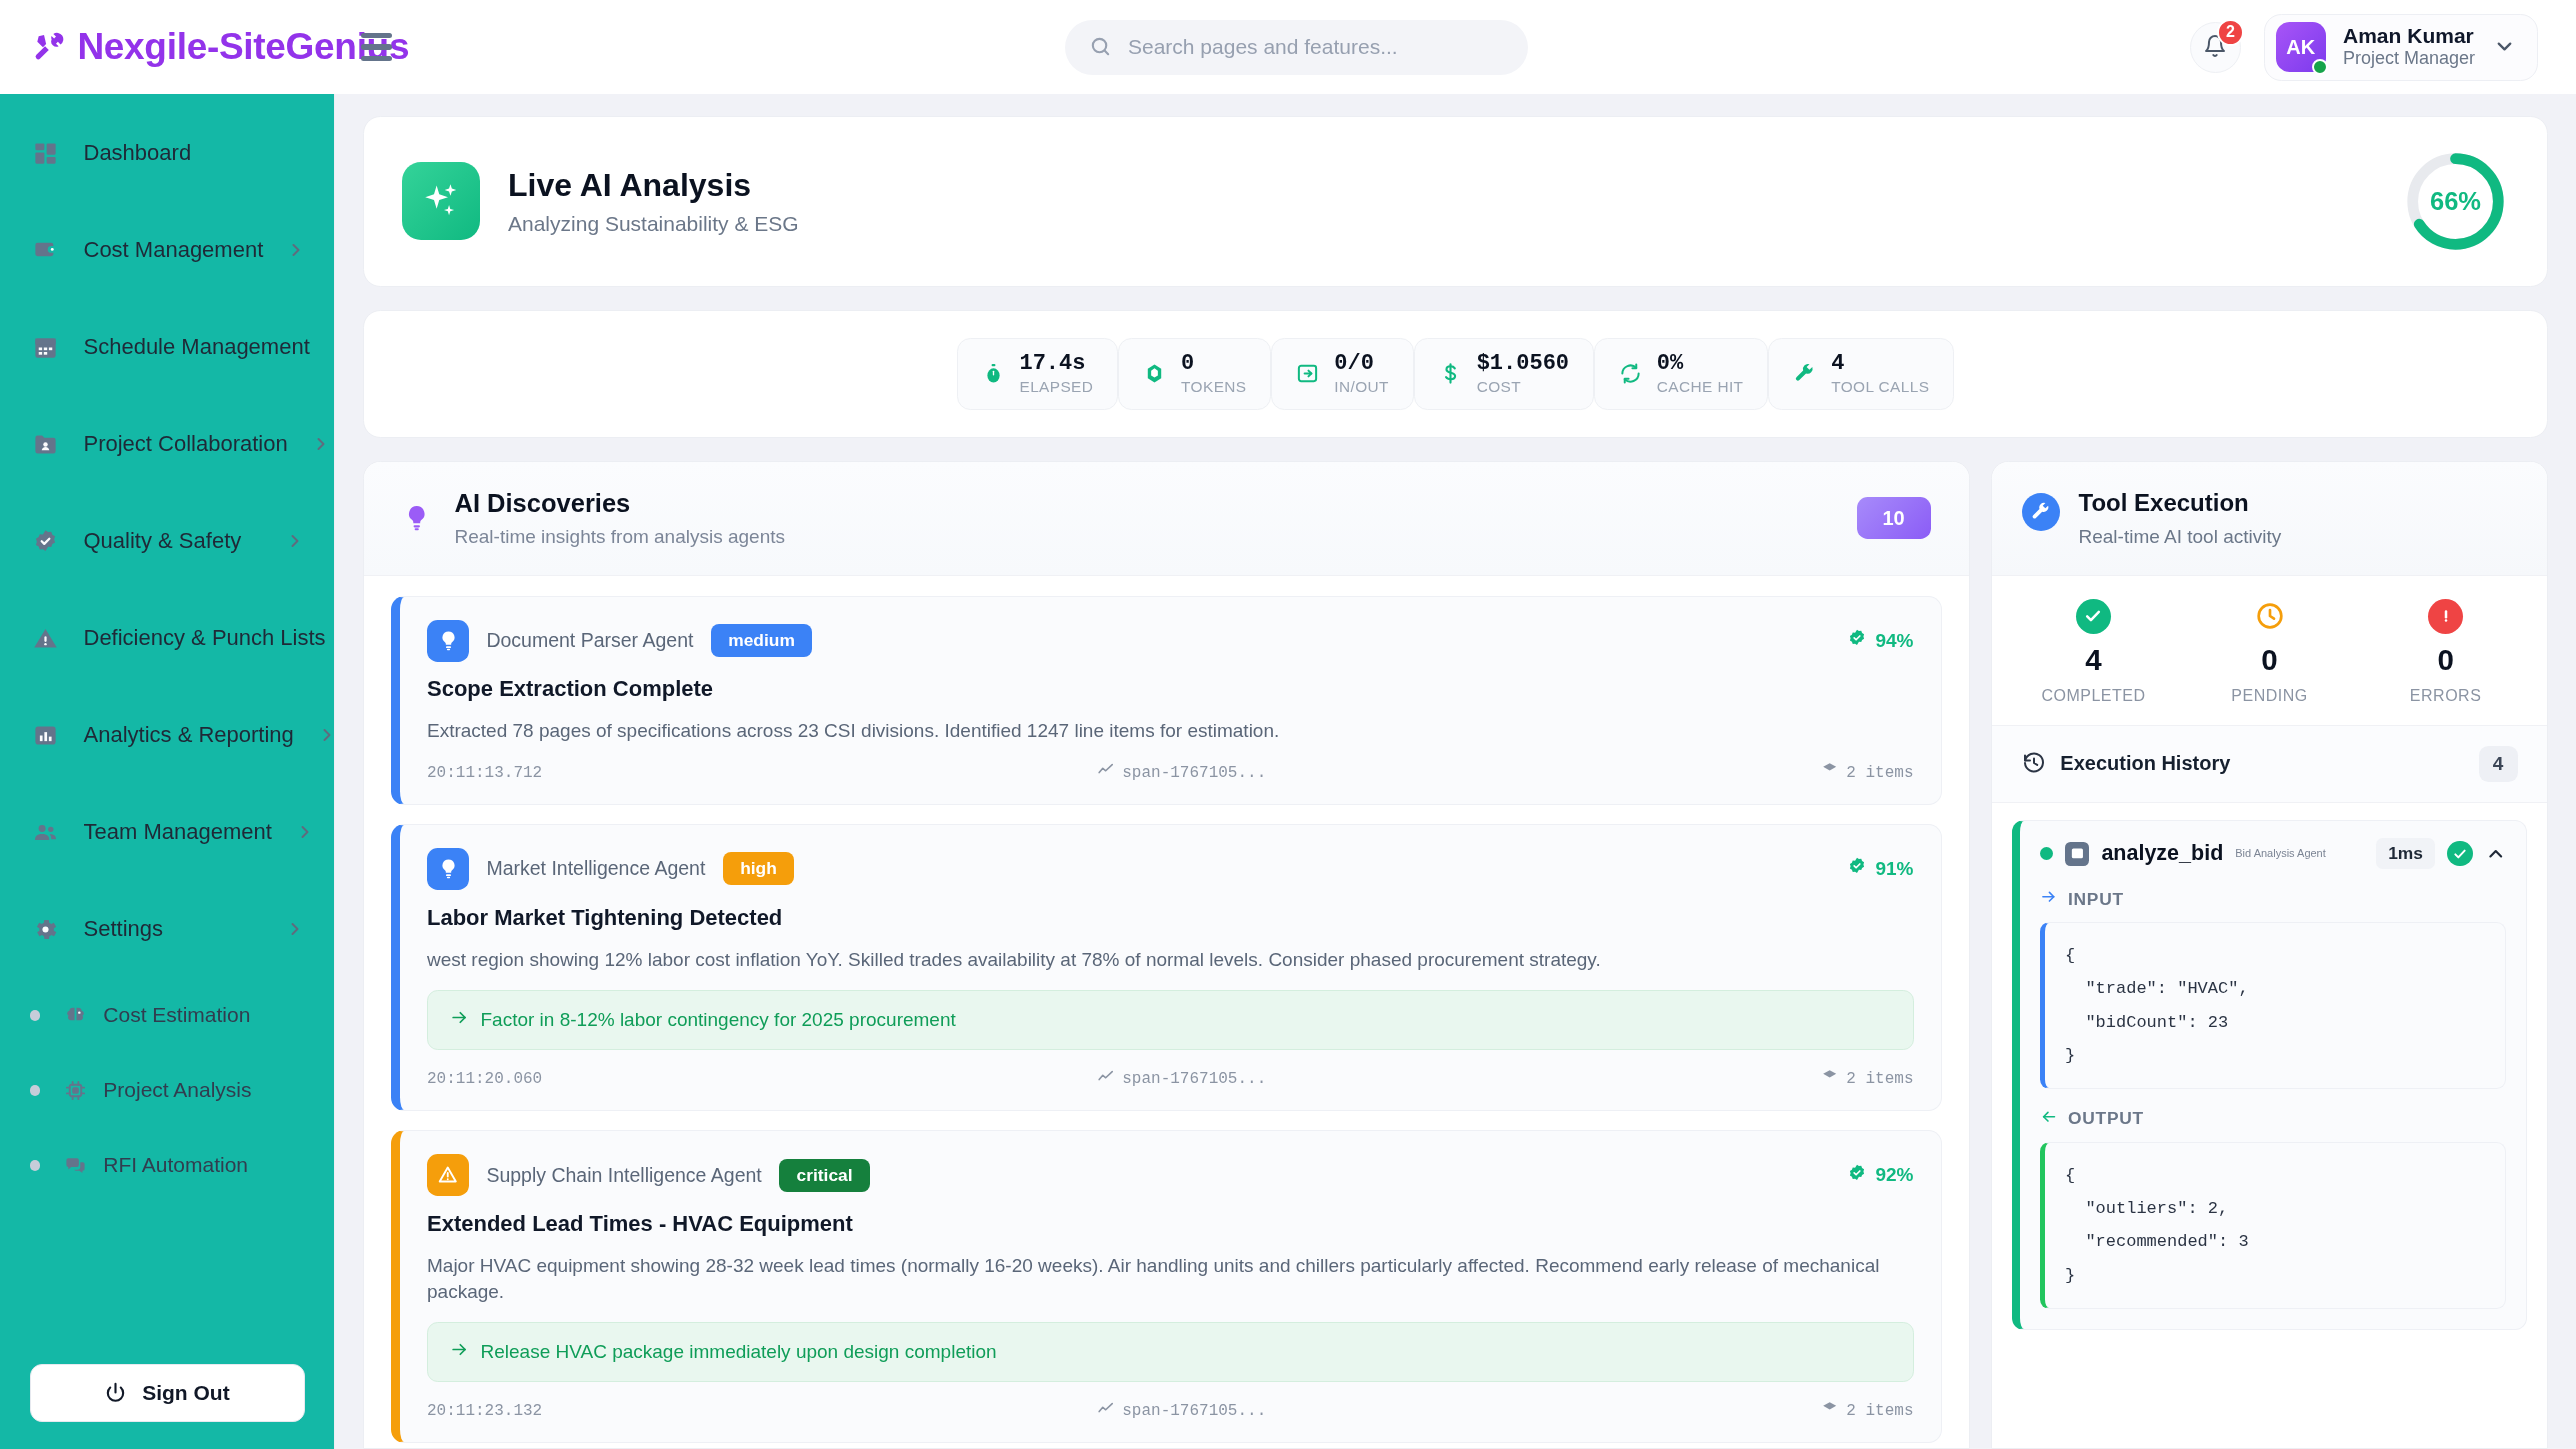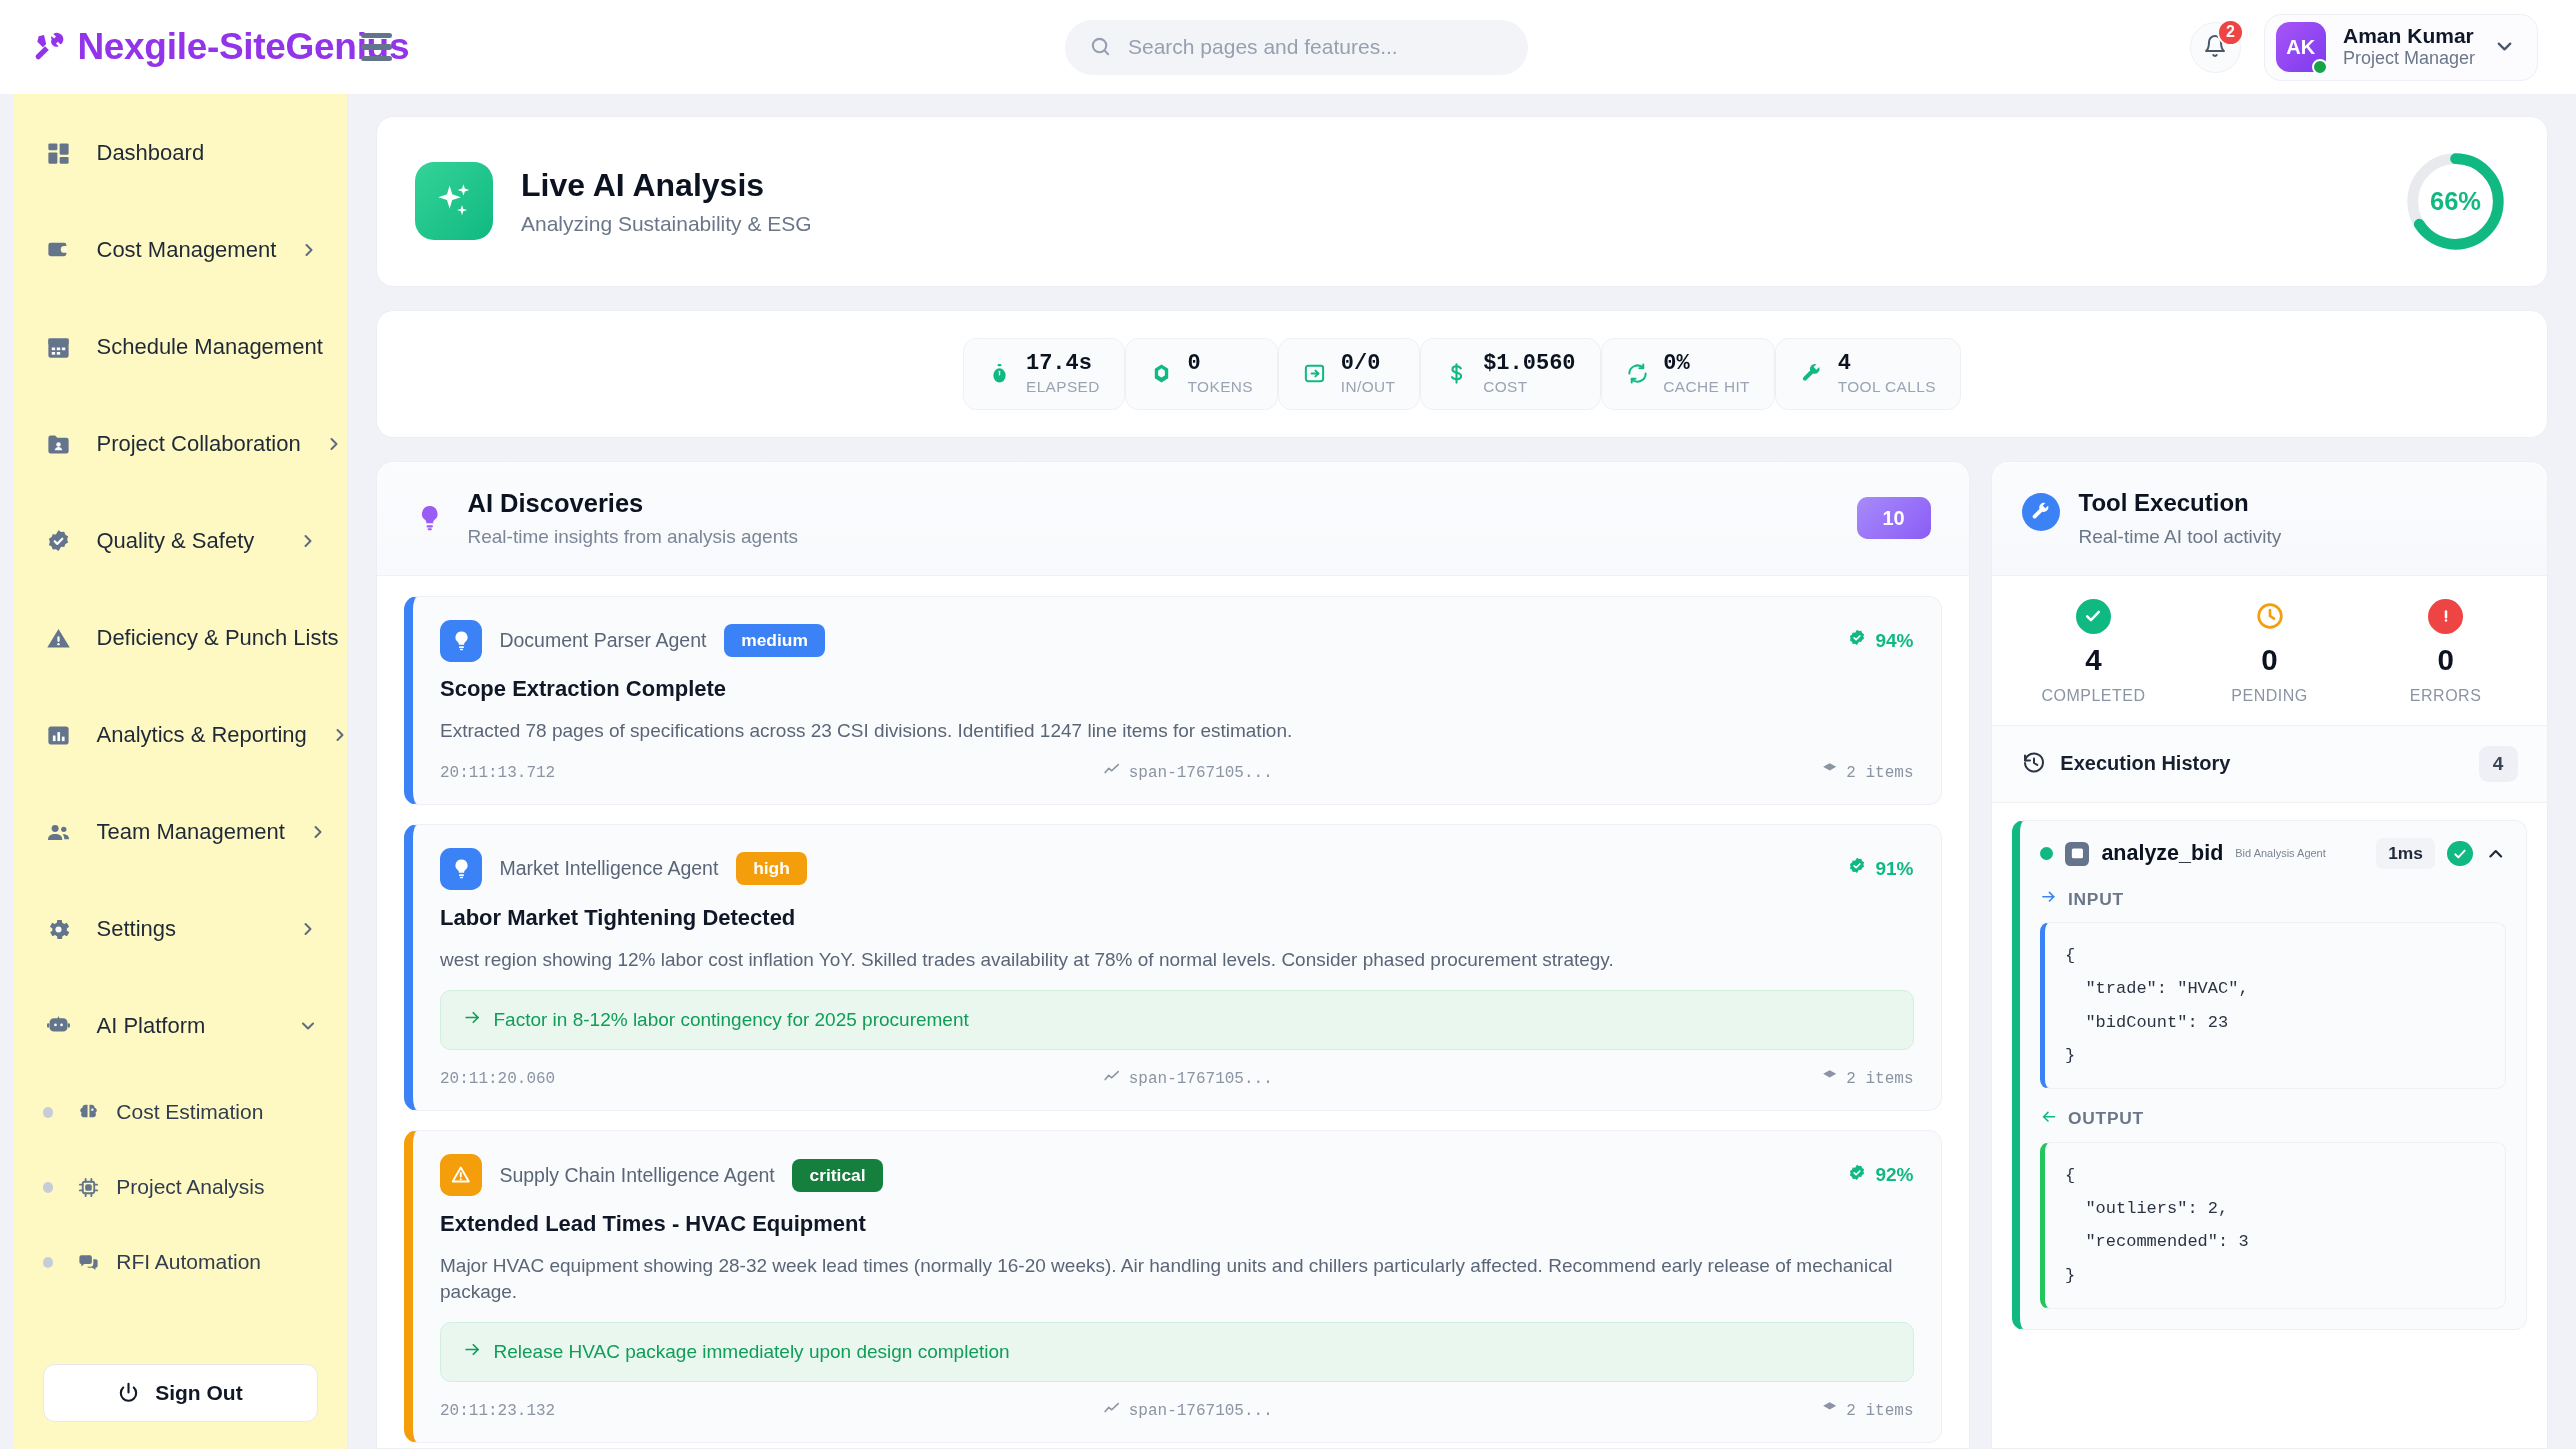--- a/index.html
+++ b/index.html
@@ -54,22 +54,22 @@
   .avatar .dot { position:absolute; right:-2.7px; bottom:-2.7px; width: 16px; height:16px; border-radius:50%;
                  background:#16a34a; border: 2.7px solid #fff; }
   .uname { font-size: 21px; font-weight: 700; color: #0f172a; line-height: 1.15; white-space: nowrap;}
   .urole { font-size: 18px; color: #6b7789; line-height: 1.2; white-space: nowrap;}
 
   
   .body { flex: 1; display: flex; min-height: 0; }
 
   
   .sidebar {
-    width: 335px; flex: 0 0 335px; background: #fef9c3; border-right: 0.7px solid #eceef3;
-    display:flex; flex-direction:column; position: relative; margin-left: 13px;
+    width: 335px; flex: 0 0 335px; background: #14b8a6; border-right: 0.7px solid #eceef3;
+    display:flex; flex-direction:column; position: relative;
   }
   .navlist { flex: 1; padding: 10.7px 0 0 0; overflow: hidden; }
   .navitem {
     display:flex; align-items:center; gap: 23px; height: 97px; padding: 0 29.5px 0 29.5px; cursor: pointer;
   }
   .navitem .ico { width: 31px; height: 31px; flex: 0 0 31px; color:#64748b; display:flex;align-items:center;justify-content:center; }
   .navitem .lbl { font-size: 22px; color:#1f2937; font-weight: 500; flex: 1; white-space: nowrap; }
   .navitem .chev { color:#5f6b7d; display:flex; align-items:center; }
   .navitem.sub { height: 75px; padding-left: 29.5px; gap: 14.8px; }
   .navitem.sub .bullet { width: 10.7px; height:10.7px; border-radius:50%; background:#c6cdd9; flex:0 0 10.7px; margin-right: 8px;}
@@ -391,37 +391,20 @@
               </svg>
           </span>
           <span class="lbl">Settings</span>
           <span class="chev">
             <svg width="20" height="20" viewBox="0 0 24 24" fill="none" stroke="currentColor" stroke-width="2.4" stroke-linecap="round" stroke-linejoin="round">
                 <path d="M9 6l6 6-6 6"></path>
               </svg>
           </span>
         </div>
 
-        <div class="navitem">
-          <span class="ico">
-            <svg width="27" height="27" viewBox="0 0 24 24" fill="currentColor">
-                <path d="M12 2.6l.9 2.1h3.3A3.8 3.8 0 0 1 20 8.5v4.1a3.8 3.8 0 0 1-3.8 3.8H7.8A3.8 3.8 0 0 1 4 12.6V8.5a3.8 3.8 0 0 1 3.8-3.8h3.3L12 2.6z"></path>
-                <circle cx="9.3" cy="10.6" r="1.2" fill="#fafbfd"></circle>
-                <circle cx="14.7" cy="10.6" r="1.2" fill="#fafbfd"></circle>
-                <rect x="1.8" y="9" width="2" height="4" rx="1"></rect>
-                <rect x="20.2" y="9" width="2" height="4" rx="1"></rect>
-              </svg>
-          </span>
-          <span class="lbl">AI Platform</span>
-          <span class="chev">
-            <svg width="20" height="20" viewBox="0 0 24 24" fill="none" stroke="currentColor" stroke-width="2.4" stroke-linecap="round" stroke-linejoin="round">
-                <path d="M6 9l6 6 6-6"></path>
-              </svg>
-          </span>
-        </div>
 
         <div class="navitem sub">
           <span class="bullet"></span>
           <span class="ico">
             <svg width="23" height="23" viewBox="0 0 24 24" fill="currentColor">
                 <path d="M9 4a3.4 3.4 0 0 0-3.4 3 2.8 2.8 0 0 0-.8 5.2A3 3 0 0 0 7.4 17H11V4H9z"></path>
                 <path d="M15 4a3.4 3.4 0 0 1 3.4 3 2.8 2.8 0 0 1 .8 5.2A3 3 0 0 1 16.6 17H13V4h2z"></path>
                 <circle cx="16" cy="9" r="1.3" fill="#fafbfd"></circle>
               </svg>
           </span>

